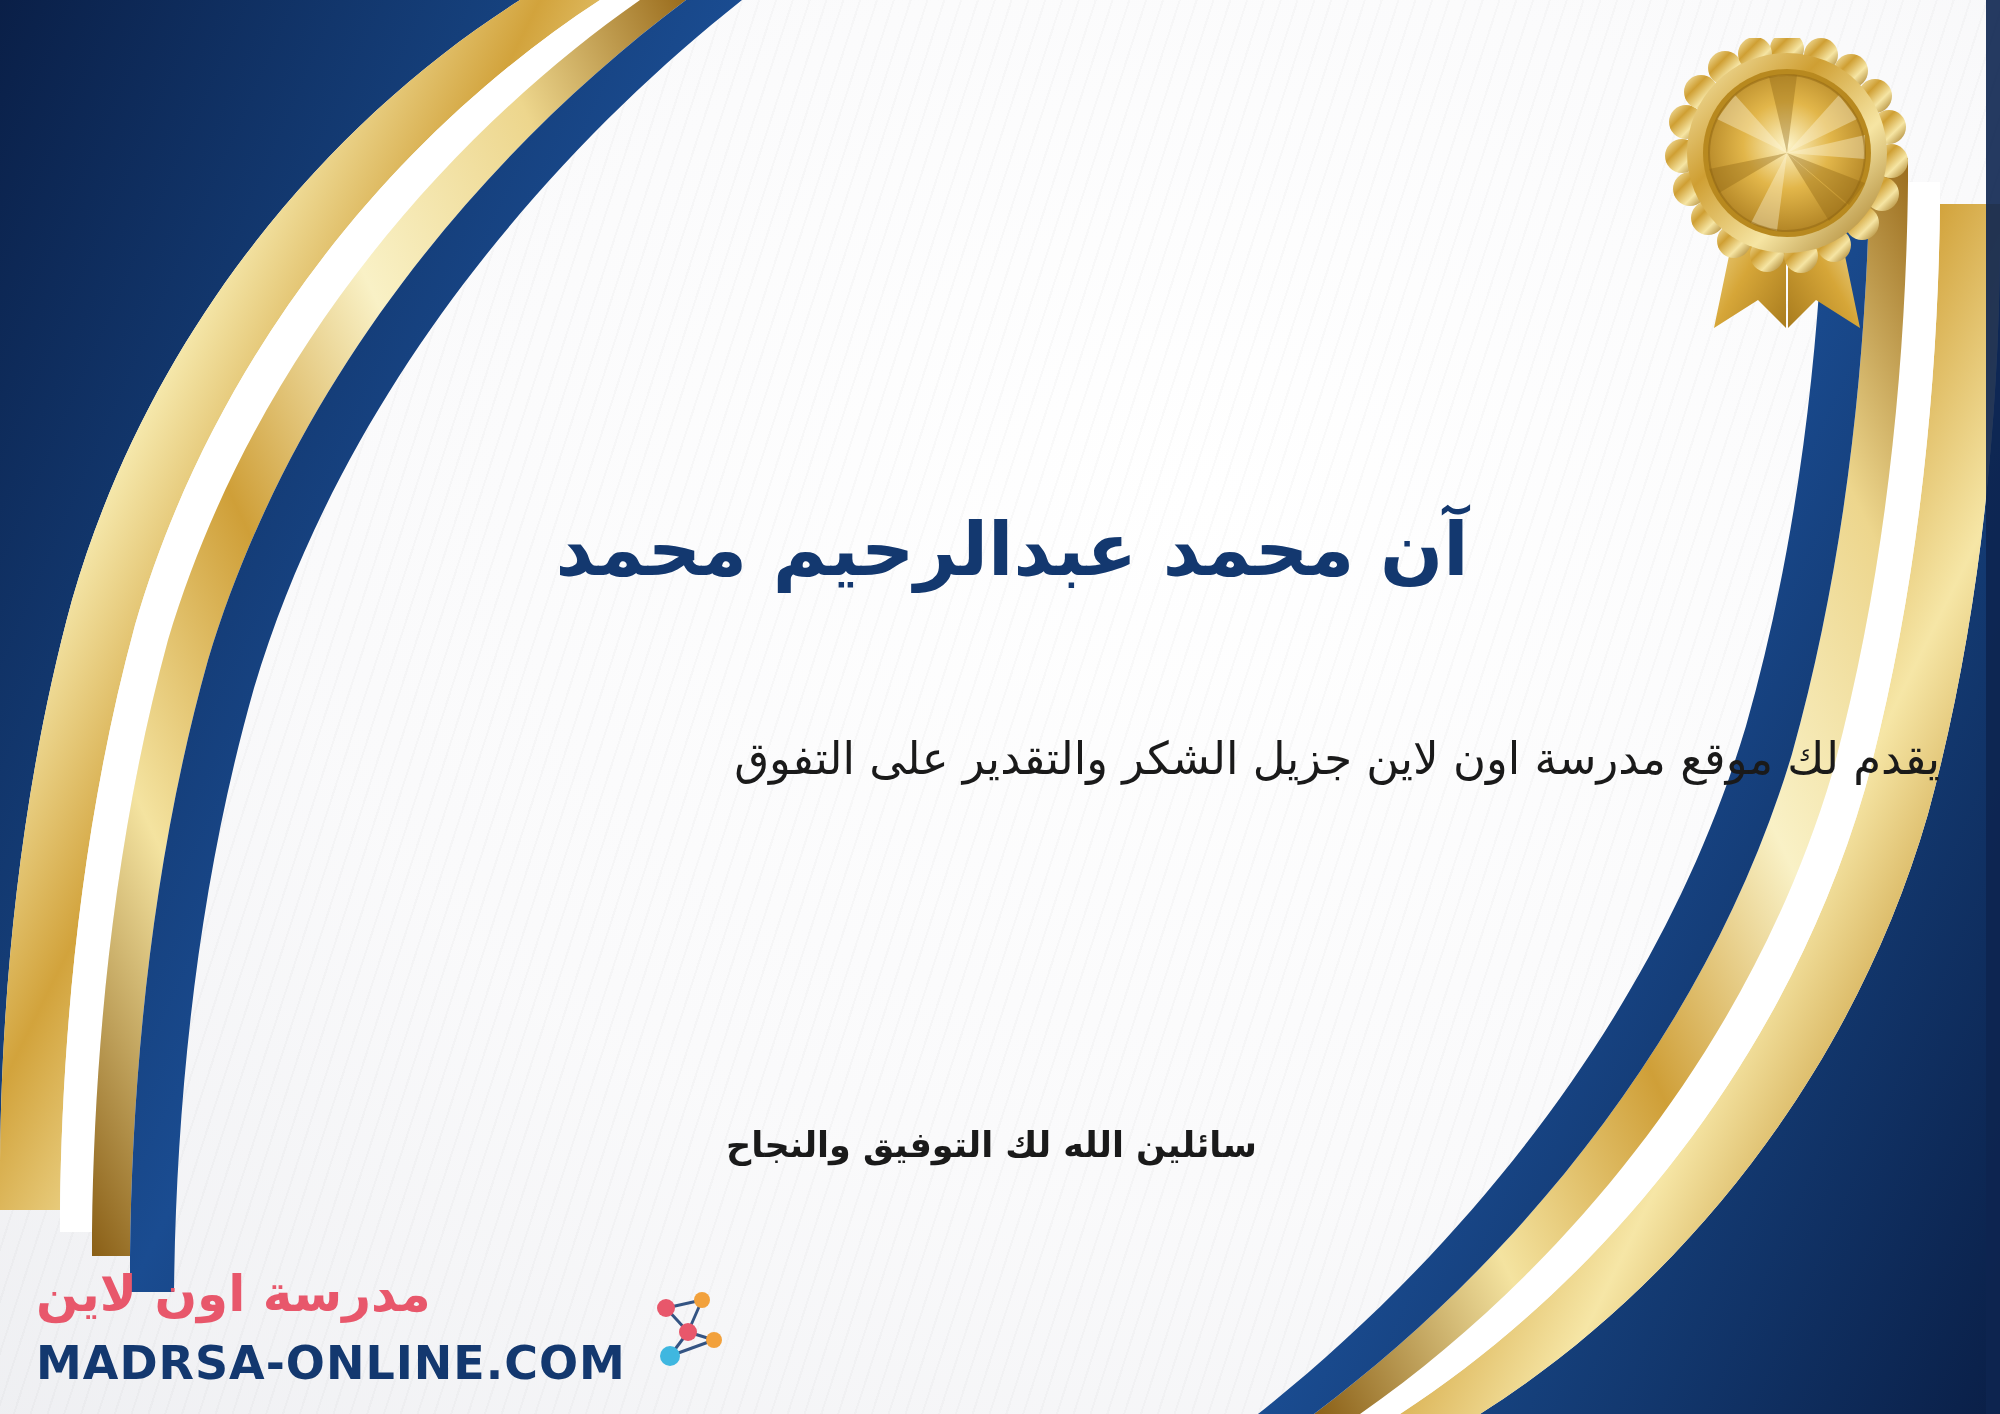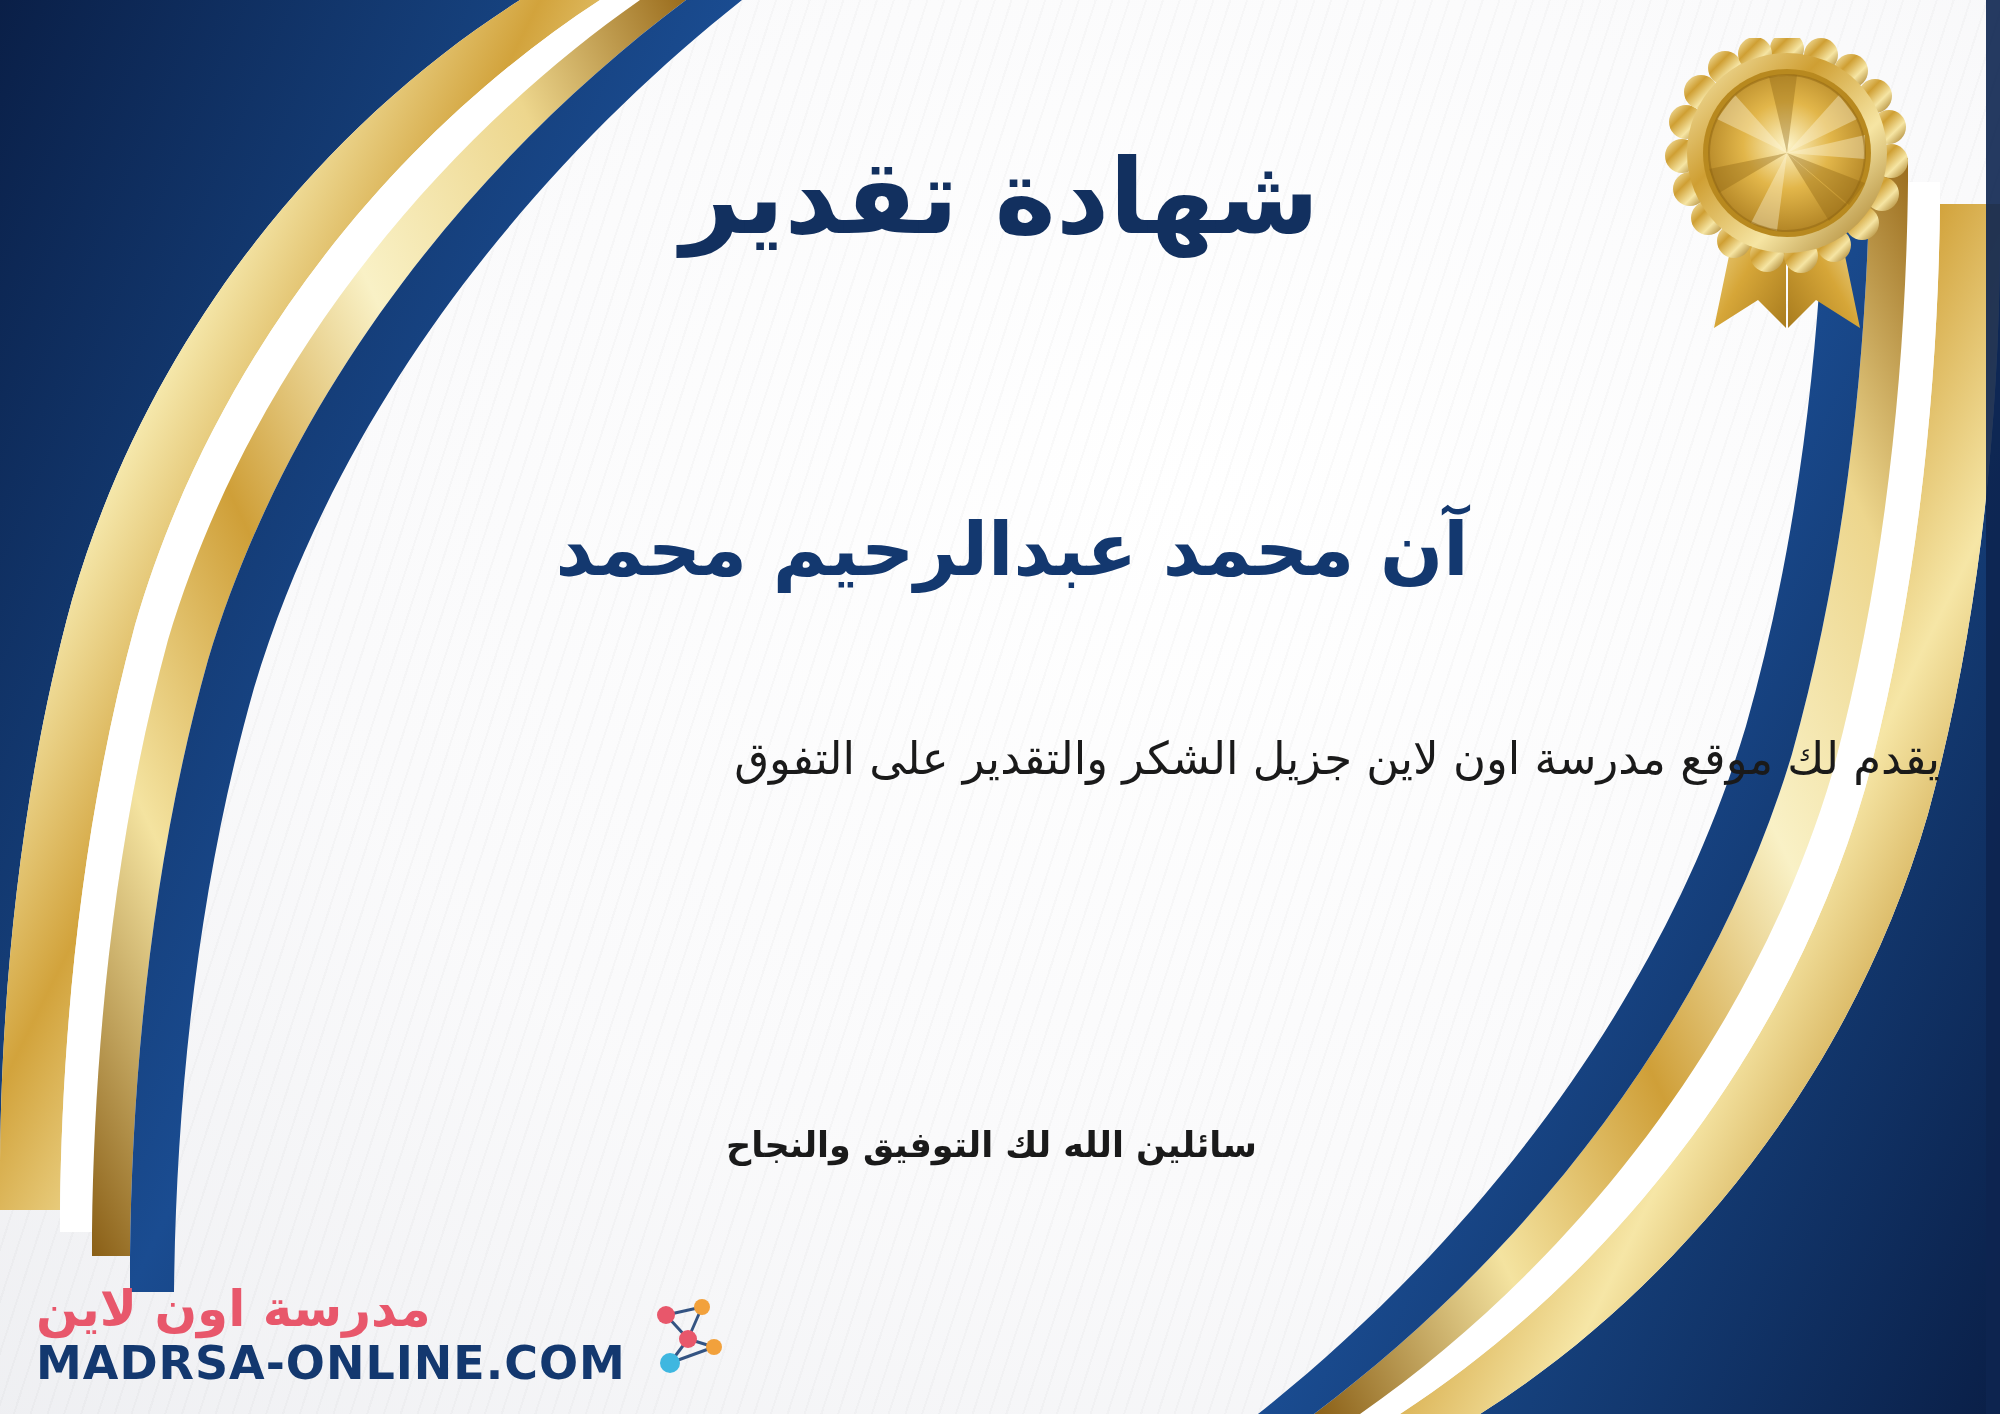--- a/index.html
+++ b/index.html
@@ -125,20 +125,21 @@
     display: flex;
     flex-direction: row-reverse;
     align-items: center;
     gap: 14px;
   }
   .logo-text {
     display: flex;
     flex-direction: column;
     align-items: flex-end;
     line-height: 1;
+    gap: 15px;
   }
   .logo-ar {
     font-size: 50px;
     font-weight: 700;
     color: #e8576b;
     letter-spacing: 0px;
   }
   .logo-url {
     font-size: 46px;
     font-weight: 700;
@@ -278,21 +279,20 @@
             <path d="M0,0 L-18,-76 L10,-78 Z" fill="#8f6614"></path>
             <path d="M0,0 L52,-58 L70,-34 Z" fill="#fff8dd"></path>
             <path d="M0,0 L78,30 L62,52 Z" fill="#8f6614"></path>
           </g>
           <circle r="78" fill="none" stroke="#8f6614" stroke-width="2" opacity="0.5"></circle>
         </g>
       </g>
     </svg>
   </div>
 
-  <div class="title">شهادة تقدير</div>
 
   <div class="recipient">آن محمد عبدالرحيم محمد</div>
 
   <div class="body-text">
     <div class="line">يقدم لك موقع مدرسة اون لاين جزيل الشكر  والتقدير على التفوق</div>
   </div>
 
   <div class="closing">سائلين الله لك التوفيق  والنجاح</div>
 
   <div class="logo">

